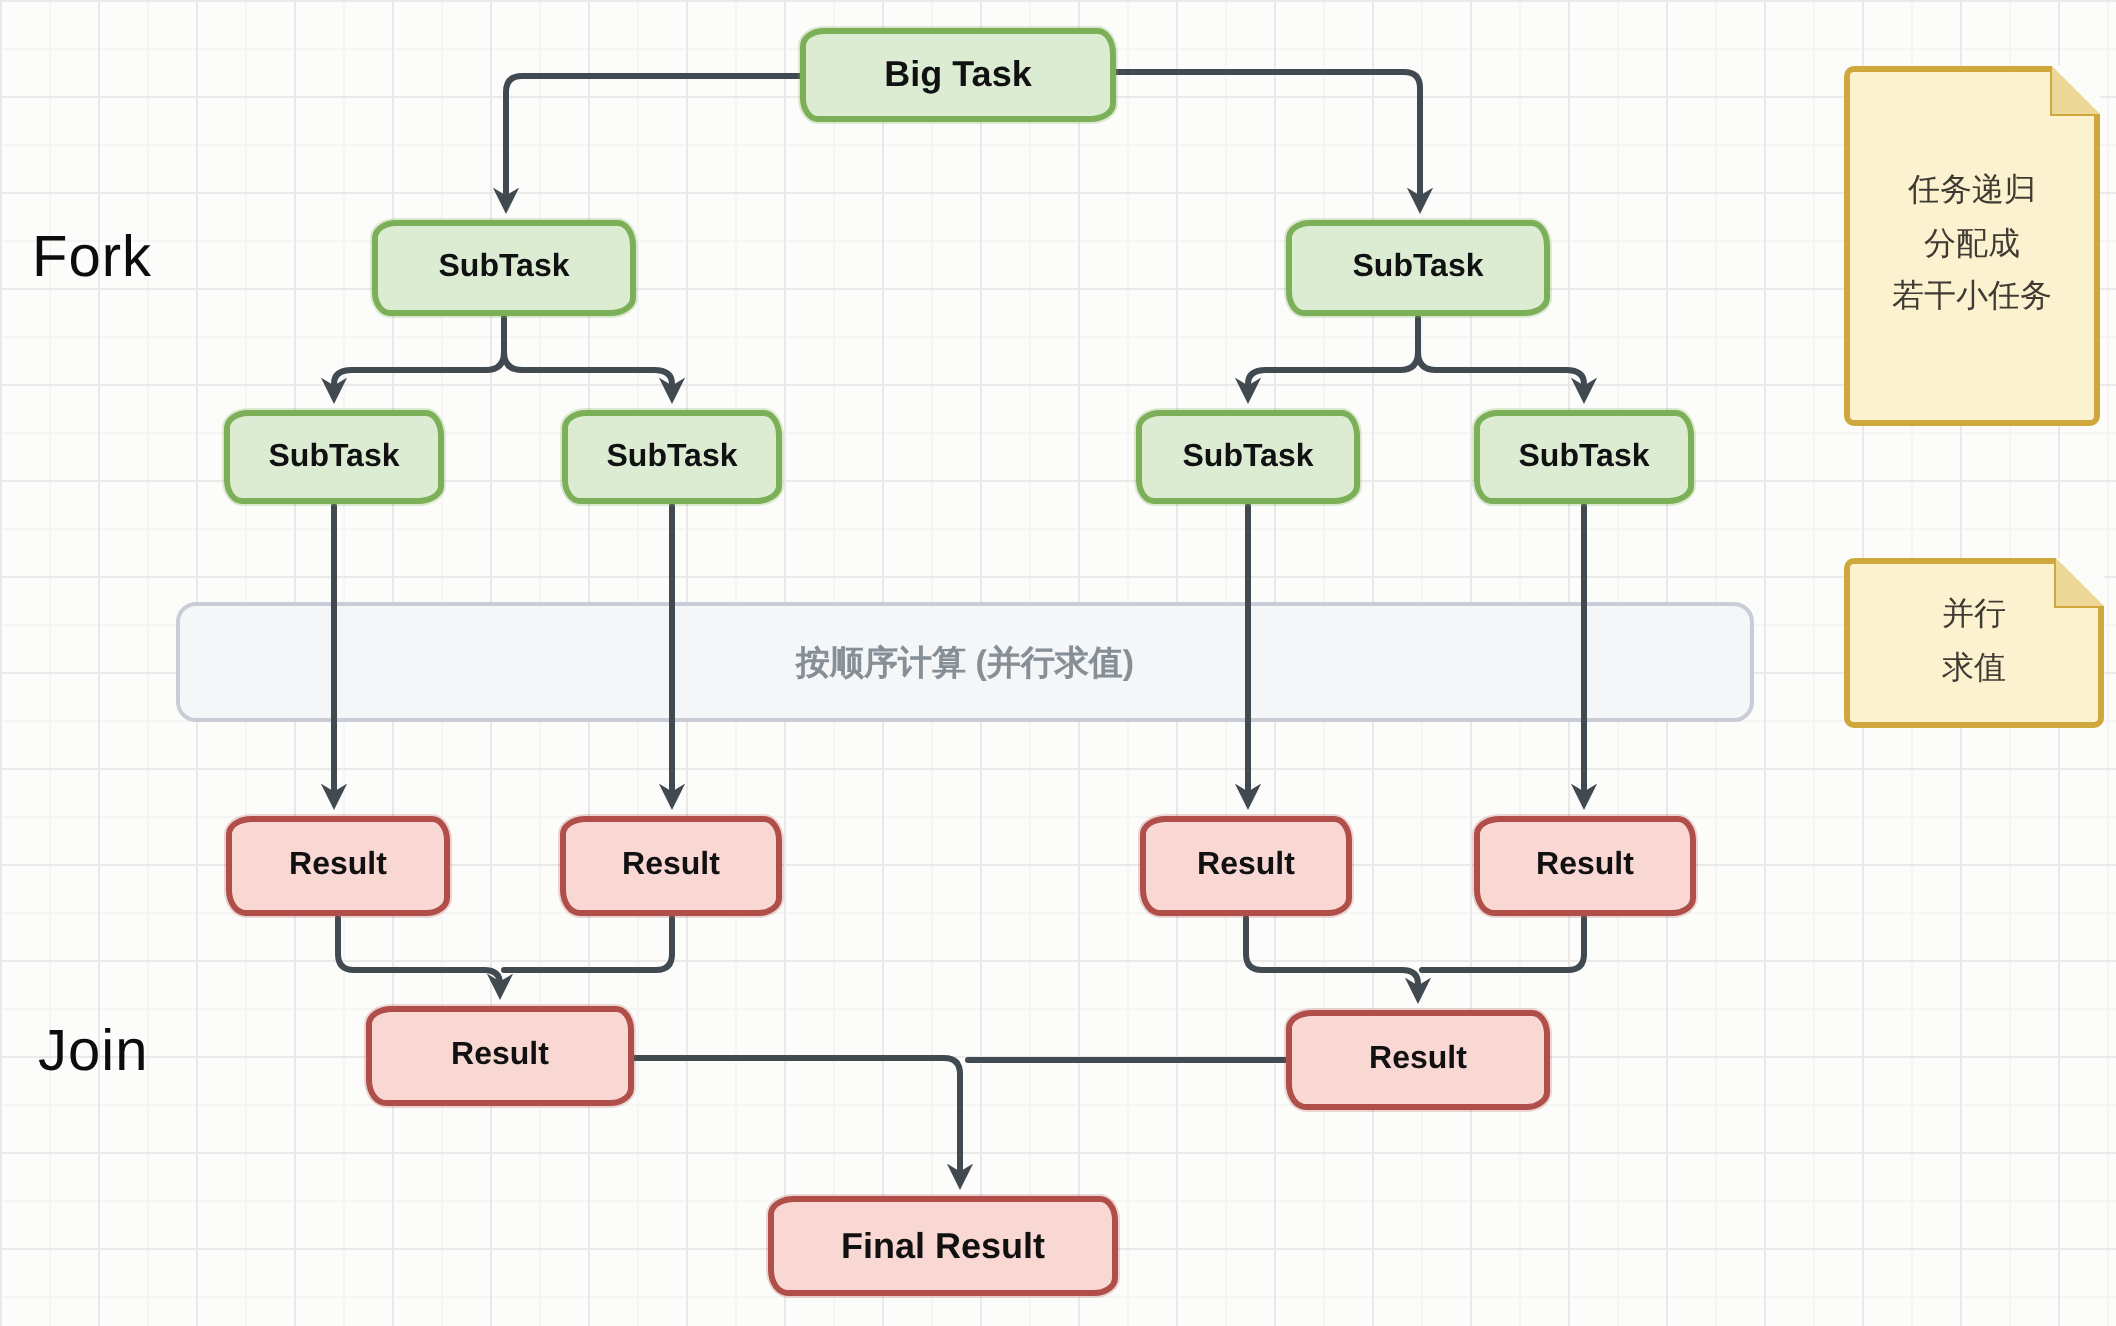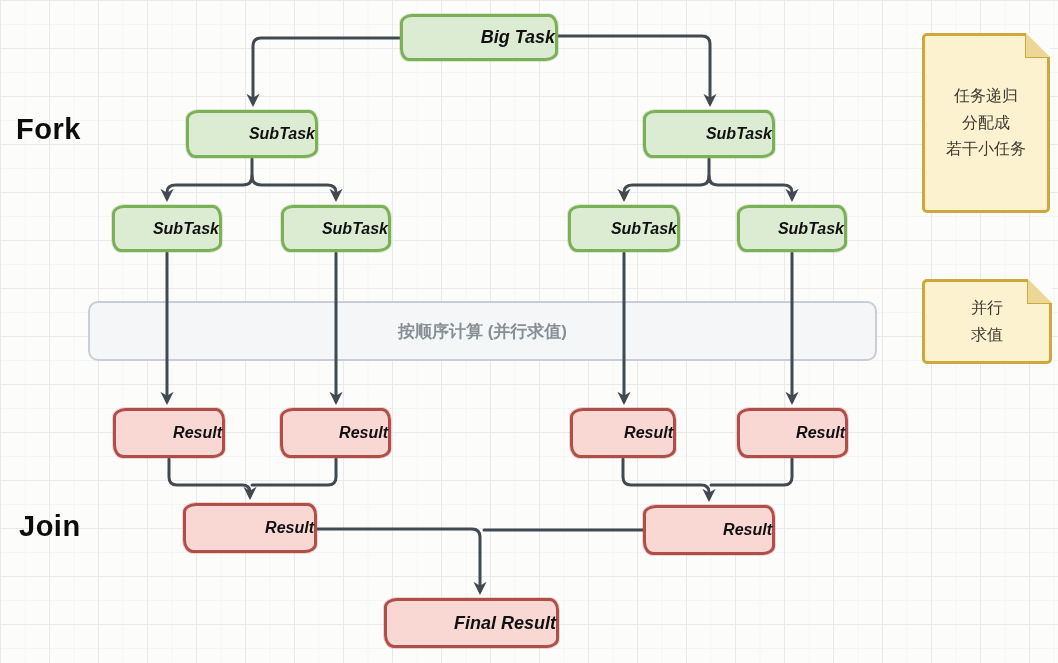--- a/index.html
+++ b/index.html
@@ -8,40 +8,40 @@
     position:relative;width:1058px;height:663px;overflow:hidden;
     background-color:#fcfcfa;
     background-image:
       linear-gradient(#e9e9e9 1px, transparent 1px),
       linear-gradient(90deg,#e9e9e9 1px, transparent 1px),
       linear-gradient(#f5f5f4 1px, transparent 1px),
       linear-gradient(90deg,#f5f5f4 1px, transparent 1px);
     background-size:49px 48px,49px 48px,24.5px 24px,24.5px 24px;
   }
   .node{
-    position:absolute;display:flex;align-items:center;justify-content:flex-end;
-    box-sizing:border-box;font-weight:bold;color:#111;text-align:center;font-style:italic;
+    position:absolute;display:flex;align-items:center;justify-content:center;
+    box-sizing:border-box;font-weight:bold;color:#111;text-align:center;
   }
   .green{
     background:#dcecd3;border:3px solid #7cb058;
     border-radius:12px 9px 13px 9px / 9px 13px 9px 12px;
     box-shadow:0 0 0 1px rgba(124,176,88,.25);
   }
   .red{
     background:#f9d7d3;border:3px solid #b04f49;
     border-radius:13px 9px 12px 10px / 9px 12px 9px 13px;
     box-shadow:0 0 0 1px rgba(176,79,73,.22);
   }
   .band{
     position:absolute;display:flex;align-items:center;justify-content:center;
     box-sizing:border-box;background:#f4f6f8;border:2px solid #c9ced6;
     border-radius:10px;color:#868e96;font-weight:bold;font-size:17px;
   }
   .phase{
-    position:absolute;font-weight:bold;font-size:29px;color:#0c0c0c;letter-spacing:.5px;
+    position:absolute;font-weight:normal;font-size:29px;color:#0c0c0c;letter-spacing:.5px;
   }
   .note{
     position:absolute;box-sizing:border-box;background:#fdf2cf;
     border:3px solid #cfa83d;border-radius:5px;
     display:flex;align-items:center;justify-content:center;
   }
   .note::before{
     content:"";position:absolute;top:-3px;right:-3px;width:0;height:0;
     border-style:solid;border-width:0 24px 24px 0;
     border-color:#fcfcfa #fcfcfa #e9d astype;

